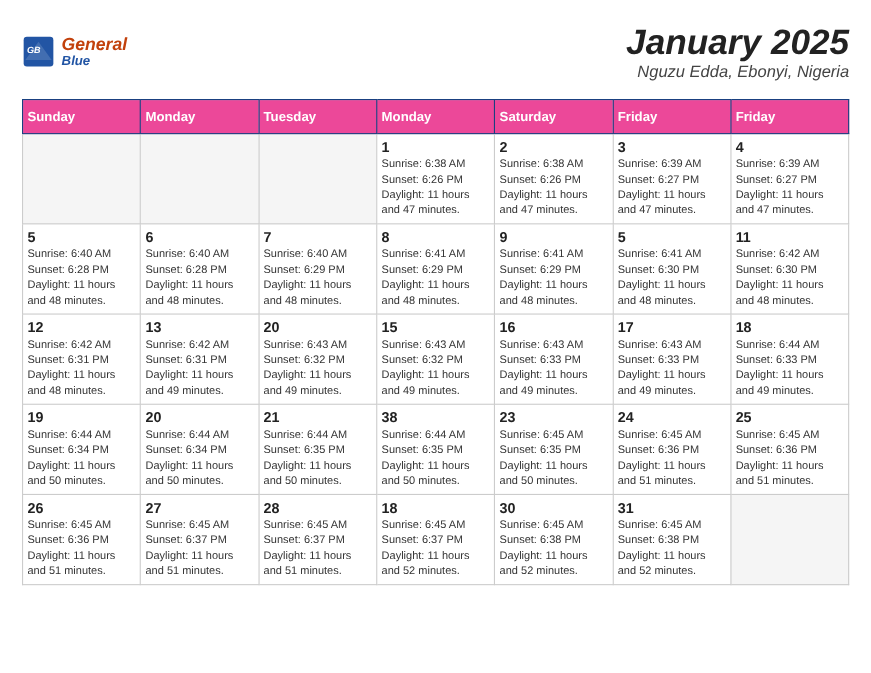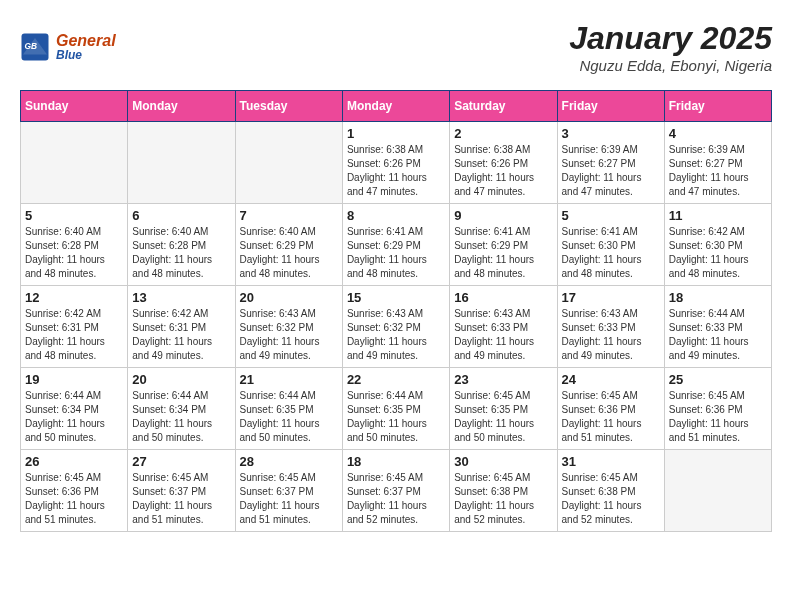--- a/index.html
+++ b/index.html
@@ -240,21 +240,21 @@
 Sunset: 6:34 PM
 Daylight: 11 hours and 50 minutes.</div>
         </td>
         <td>
           <div class="day-num">21</div>
           <div class="day-info" style="white-space: pre-line;">Sunrise: 6:44 AM
 Sunset: 6:35 PM
 Daylight: 11 hours and 50 minutes.</div>
         </td>
         <td>
-          <div class="day-num">22</div>
+          <div class="day-num">38</div>
           <div class="day-info" style="white-space: pre-line;">Sunrise: 6:44 AM
 Sunset: 6:35 PM
 Daylight: 11 hours and 50 minutes.</div>
         </td>
         <td>
           <div class="day-num">23</div>
           <div class="day-info" style="white-space: pre-line;">Sunrise: 6:45 AM
 Sunset: 6:35 PM
 Daylight: 11 hours and 50 minutes.</div>
         </td>

